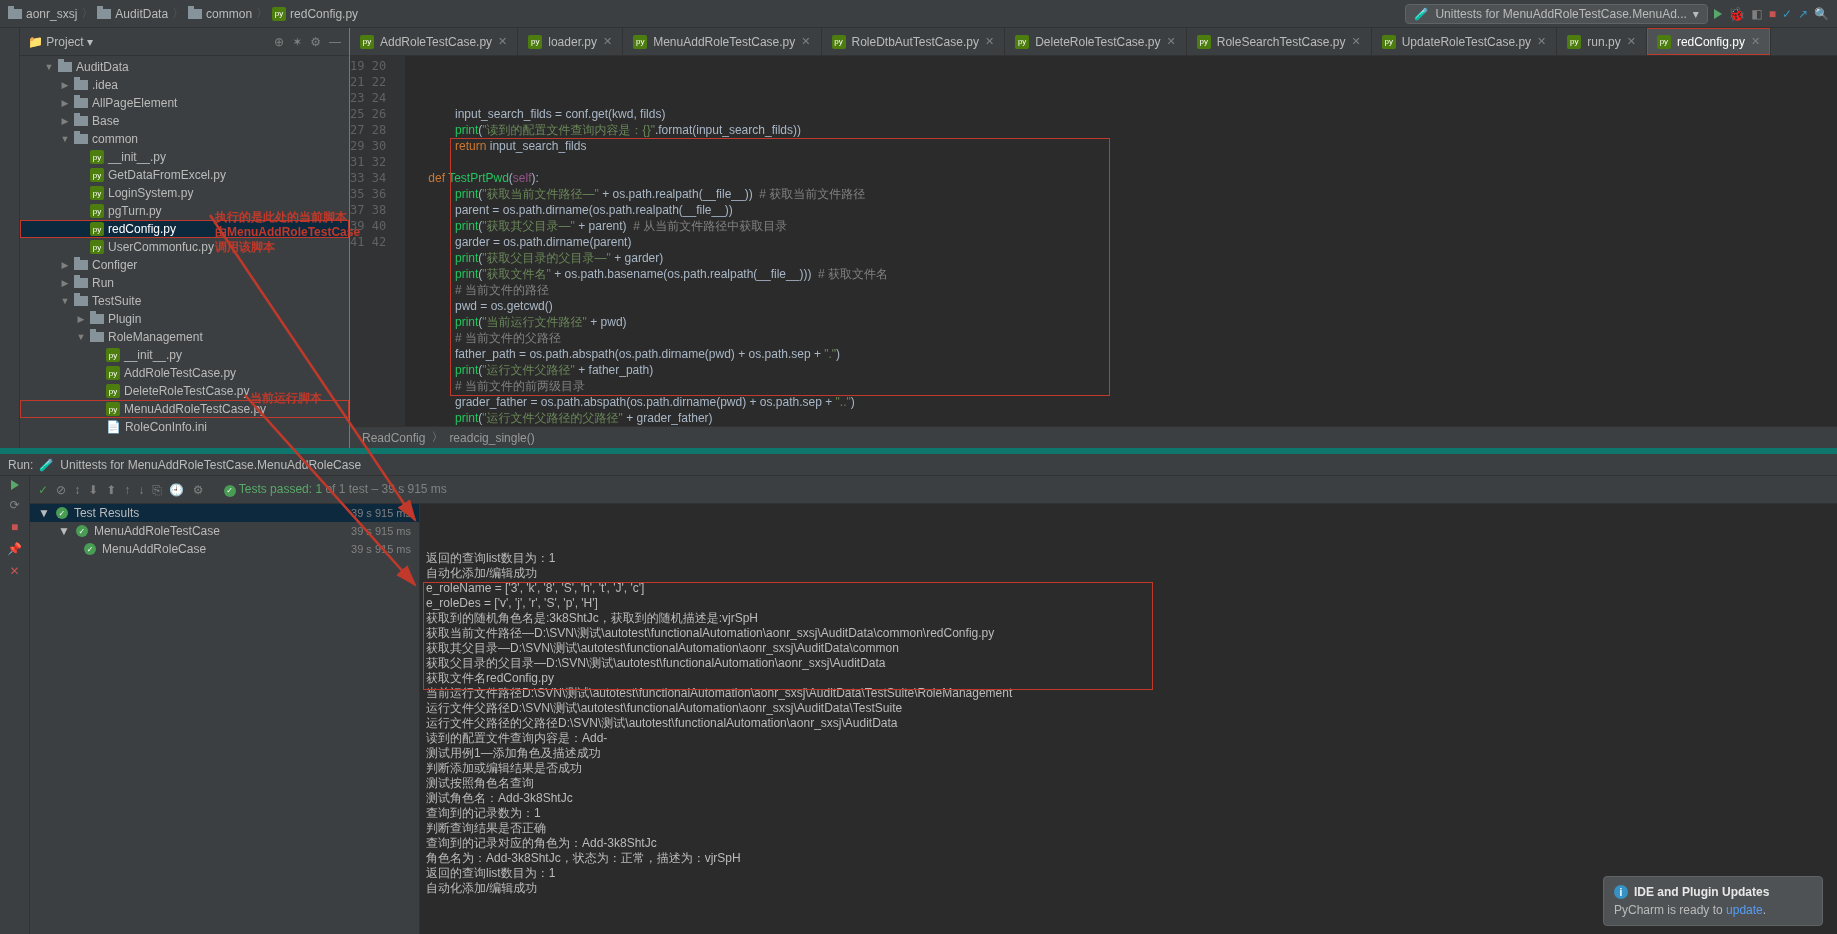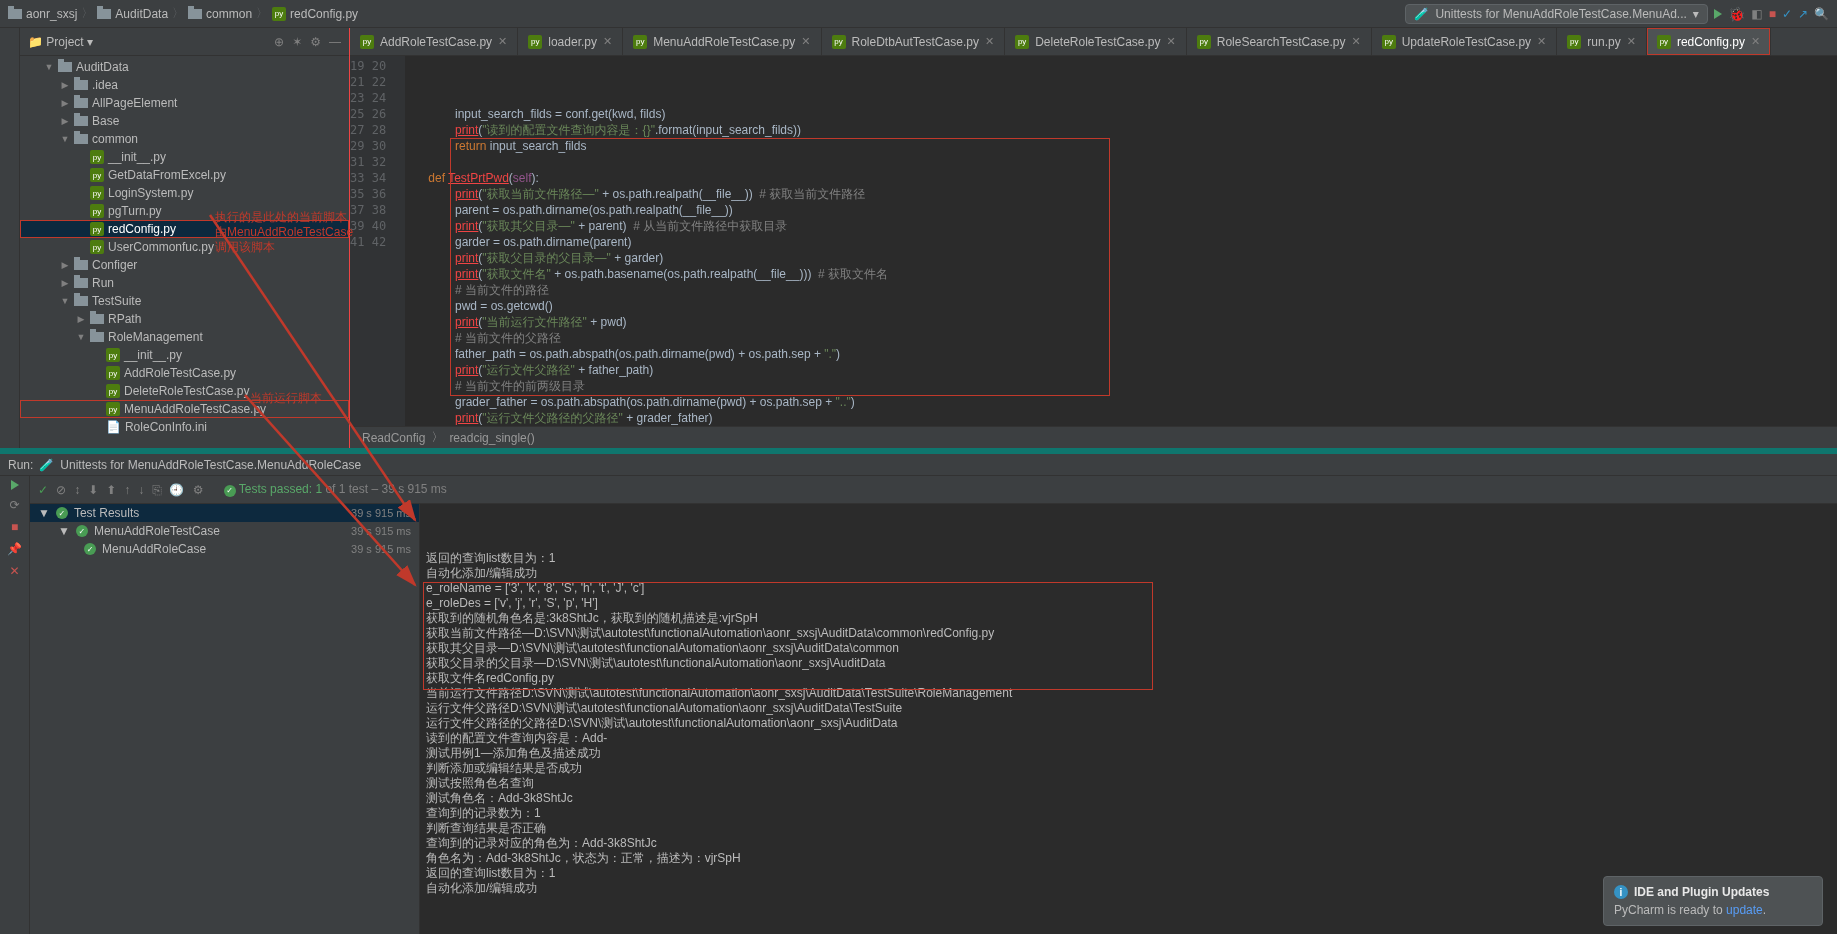--- a/index.html
+++ b/index.html
@@ -43,21 +43,21 @@
 .tab.active { background:#4e5254; color:#fff; }
 .tab.red-box { box-shadow:inset 0 0 0 1px #c0392b; }
 .tab .close { color:#808080; font-size:11px; }
 .editor-body { flex:1; display:flex; overflow:hidden; position:relative; }
 .gutter { width:55px; background:#313335; color:#606366; padding:2px 8px 2px 0; font-family:Consolas,monospace; font-size:12px; line-height:16px; }
 .code { flex:1; padding:2px 16px 2px 10px; font-family:Consolas,monospace; font-size:12px; line-height:16px; white-space:pre; overflow:hidden; position:relative; }
 .code-red-box { position:absolute; border:1px solid #c0392b; pointer-events:none; }
 .kw { color:#cc7832; }
 .str { color:#6a8759; }
 .self { color:#94558d; }
-.fn { color:#ef4444;text-decoration:underline; }
+.fn { color:#22c55e; }
 .cmt { color:#808080; }
 .breadcrumb-editor { height:22px; background:#3c3f41; border-top:1px solid #323232; display:flex; align-items:center; padding:0 12px; gap:6px; color:#999; font-size:12px; }
 
 
 .run-window { height:calc(934px - 28px - 420px); border-top:6px solid #0f766e; display:flex; flex-direction:column; background:#2b2b2b;justify-content:center; }
 .run-header { height:22px; background:#3c3f41; border-bottom:1px solid #323232; display:flex; align-items:center; padding:0 8px; color:#bbb; gap:6px; }
 .run-body { flex:1; display:flex; overflow:hidden; }
 .run-leftbar { width:30px; background:#3c3f41; border-right:1px solid #323232; display:flex; flex-direction:column; align-items:center; padding-top:4px; gap:8px; color:#808080; }
 .run-content { flex:1; display:flex; flex-direction:column; }
 .run-toolbar { height:28px; background:#3c3f41; border-bottom:1px solid #323232; display:flex; align-items:center; padding:0 8px; gap:8px; color:#808080; }
@@ -73,21 +73,21 @@
 .console-red-box { position:absolute; border:1px solid #c0392b; pointer-events:none; }
 .tests-passed { color:#59a869; }
 
 
 .notif { position:absolute; right:14px; bottom:8px; width:220px; background:#4e5254; border:1px solid #5e6366; border-radius:4px; padding:8px 10px; color:#bbb; font-size:12px; }
 .notif .title { color:#e8e8e8; font-weight:bold; margin-bottom:4px; display:flex; align-items:center; gap:6px; }
 .notif .link { color:#589df6; }
 .info-icon { width:14px; height:14px; border-radius:50%; background:#3592c4; color:#fff; display:inline-flex; align-items:center; justify-content:center; font-size:10px; font-weight:bold; }
 
 
-.red-anno { position:absolute; color:#c0392b; font-size:12px; font-weight:normal; z-index:101; }
+.red-anno { position:absolute; color:#c0392b; font-size:12px; font-weight:bold; z-index:101; }
 </style>
 </head>
 <body>
 
 <div class="topbar">
   <div class="breadcrumbs">
     <span class="bc-item">
         <span class="icon-folder"></span>
         <span>aonr_sxsj</span>
       </span>
@@ -202,21 +202,21 @@
           <span>Run</span>
         </div>
         <div class="tree-row indent-2">
           <span class="arrow">▼</span>
           <span class="icon-folder"></span>
           <span>TestSuite</span>
         </div>
         <div class="tree-row indent-3">
           <span class="arrow">▶</span>
           <span class="icon-folder"></span>
-          <span>RPath</span>
+          <span>Plugin</span>
         </div>
         <div class="tree-row indent-3">
           <span class="arrow">▼</span>
           <span class="icon-folder"></span>
           <span>RoleManagement</span>
         </div>
         <div class="tree-row indent-4">
           <span class="arrow"></span>
           <span class="icon-py">py</span>
           <span>__init__.py</span>

